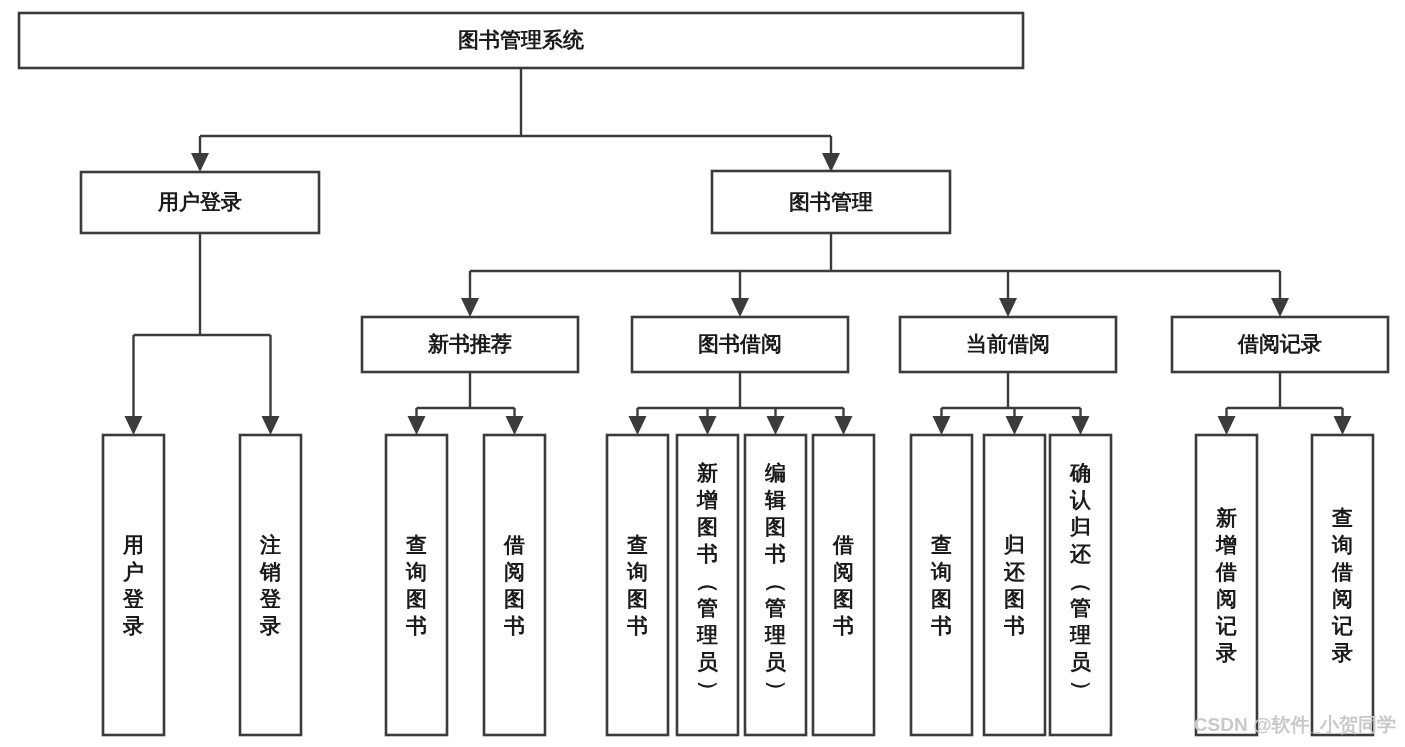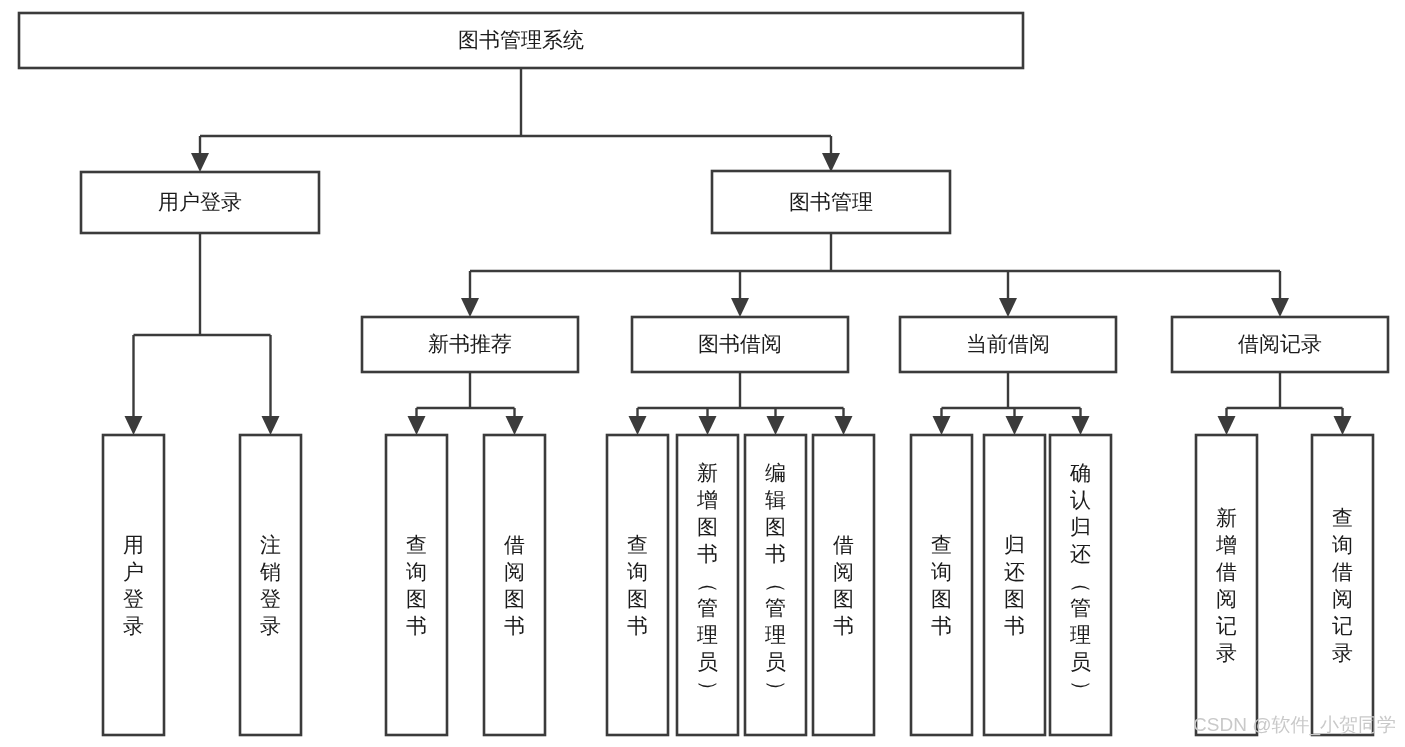--- a/index.html
+++ b/index.html
@@ -9,20 +9,21 @@
   }
   body {
     font-family: "Liberation Sans", "DejaVu Sans", sans-serif;
   }
   #diagram-root {
     position: relative;
     width: 1405px;
     height: 747px;
     background: #ffffff;
     overflow: hidden;
+    font-weight: bold;
   }
   svg#flowchart {
     position: absolute;
     top: 0;
     left: 0;
     width: 1405px;
     height: 747px;
     display: block;
   }
   .node-box {

